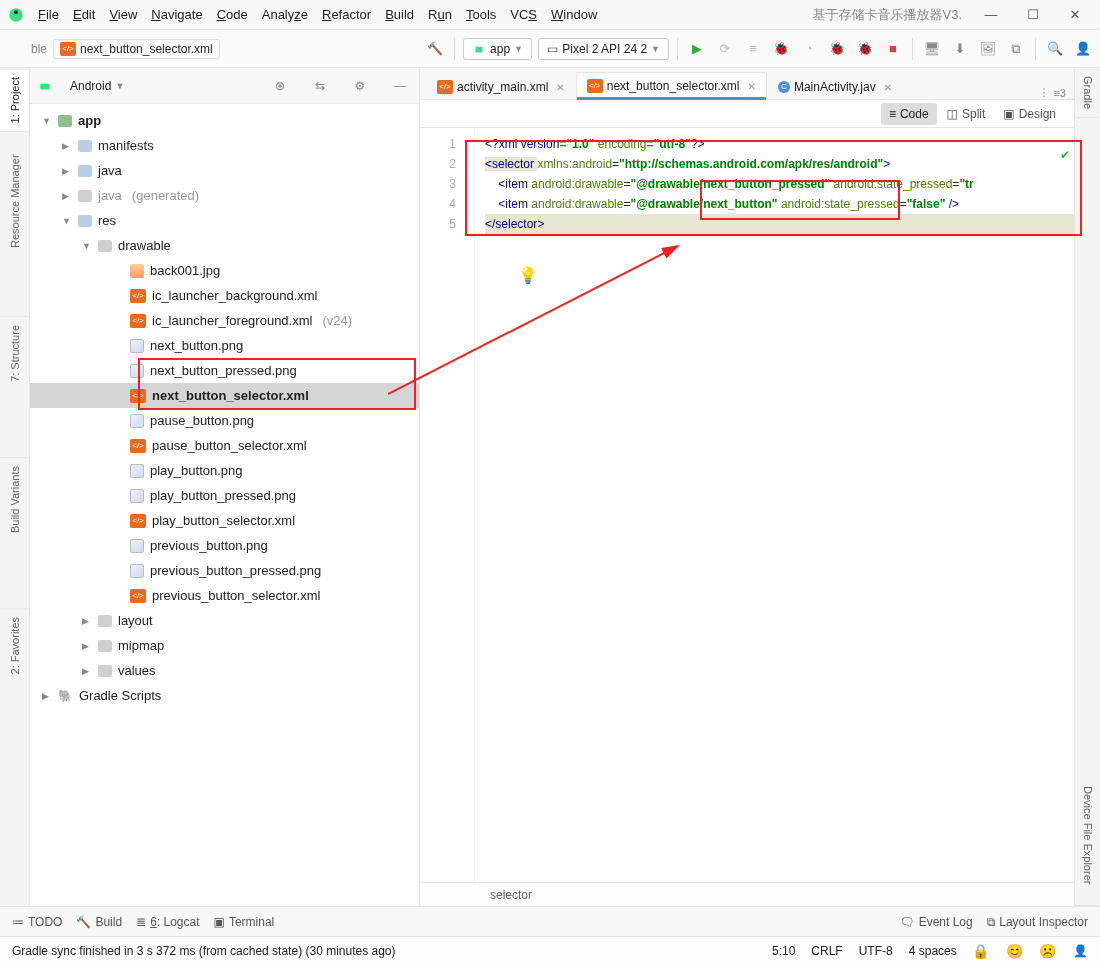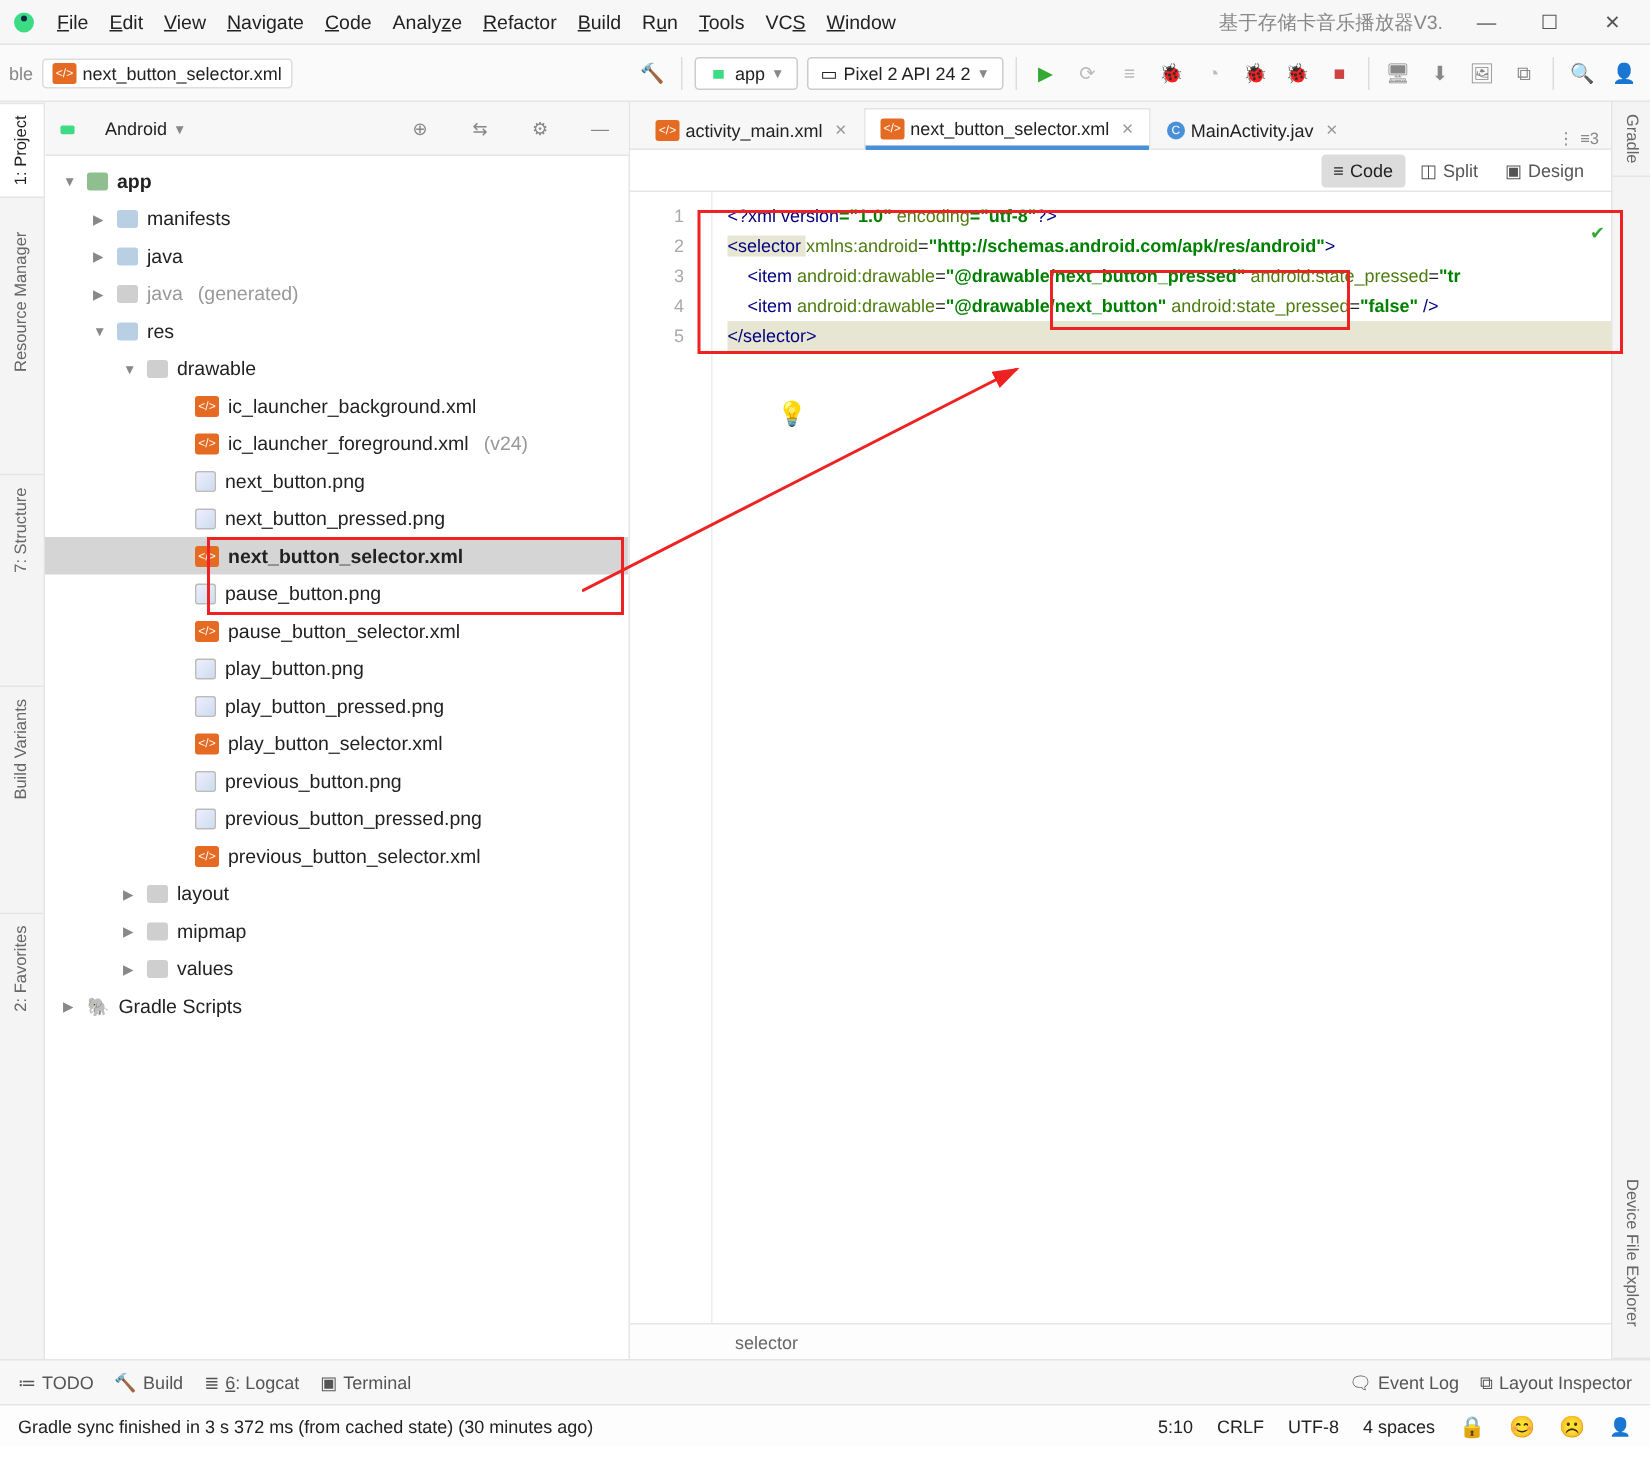--- a/index.html
+++ b/index.html
@@ -94,21 +94,21 @@
   </div>
   <span class="winproj">基于存储卡音乐播放器V3.</span>
   <div class="wincontrols">
     <div>—</div>
     <div>☐</div>
     <div>✕</div>
   </div>
 </div>
 
 <div class="toolbar">
-  <span style="color:#888;font-size:12px;">ble</span>
+  <span style="color:#888;font-size:12px;margin-left:25px;">ble</span>
   <div class="breadcrumb-tab">
     <span class="xml-icon">&lt;/&gt;</span>
     <span>next_button_selector.xml</span>
   </div>
   <div style="flex:1"></div>
   <div class="tb-icon">🔨</div>
   <div class="tb-sep"></div>
   <div class="pill">
     <svg width="14" height="14" viewBox="0 0 24 24">
         <path fill="#3ddc84" d="M6 8h12v10H6z M8 4l2 4 M16 4l-2 4"></path>
@@ -194,20 +194,24 @@
           <span class="folder-icon"></span>
           <span class="name">res</span>
         </div>
       <div class="tree-row indent-2">
           <span class="chev">▼</span>
           <span class="grey-folder"></span>
           <span class="name">drawable</span>
         </div>
       <div id="drawable-list">
           <div class="tree-row indent-4">
+            <span class="jpg-icon"></span>
+            <span class="name">back001.jpg</span>
+          </div>
+          <div class="tree-row indent-4">
             <span class="xml-icon">&lt;/&gt;</span>
             <span class="name">ic_launcher_background.xml</span>
           </div>
           <div class="tree-row indent-4">
             <span class="xml-icon">&lt;/&gt;</span>
             <span class="name">ic_launcher_foreground.xml</span>
             <span class="gen"> (v24)</span>
           </div>
           <div class="tree-row indent-4">
             <span class="png-icon"></span>

